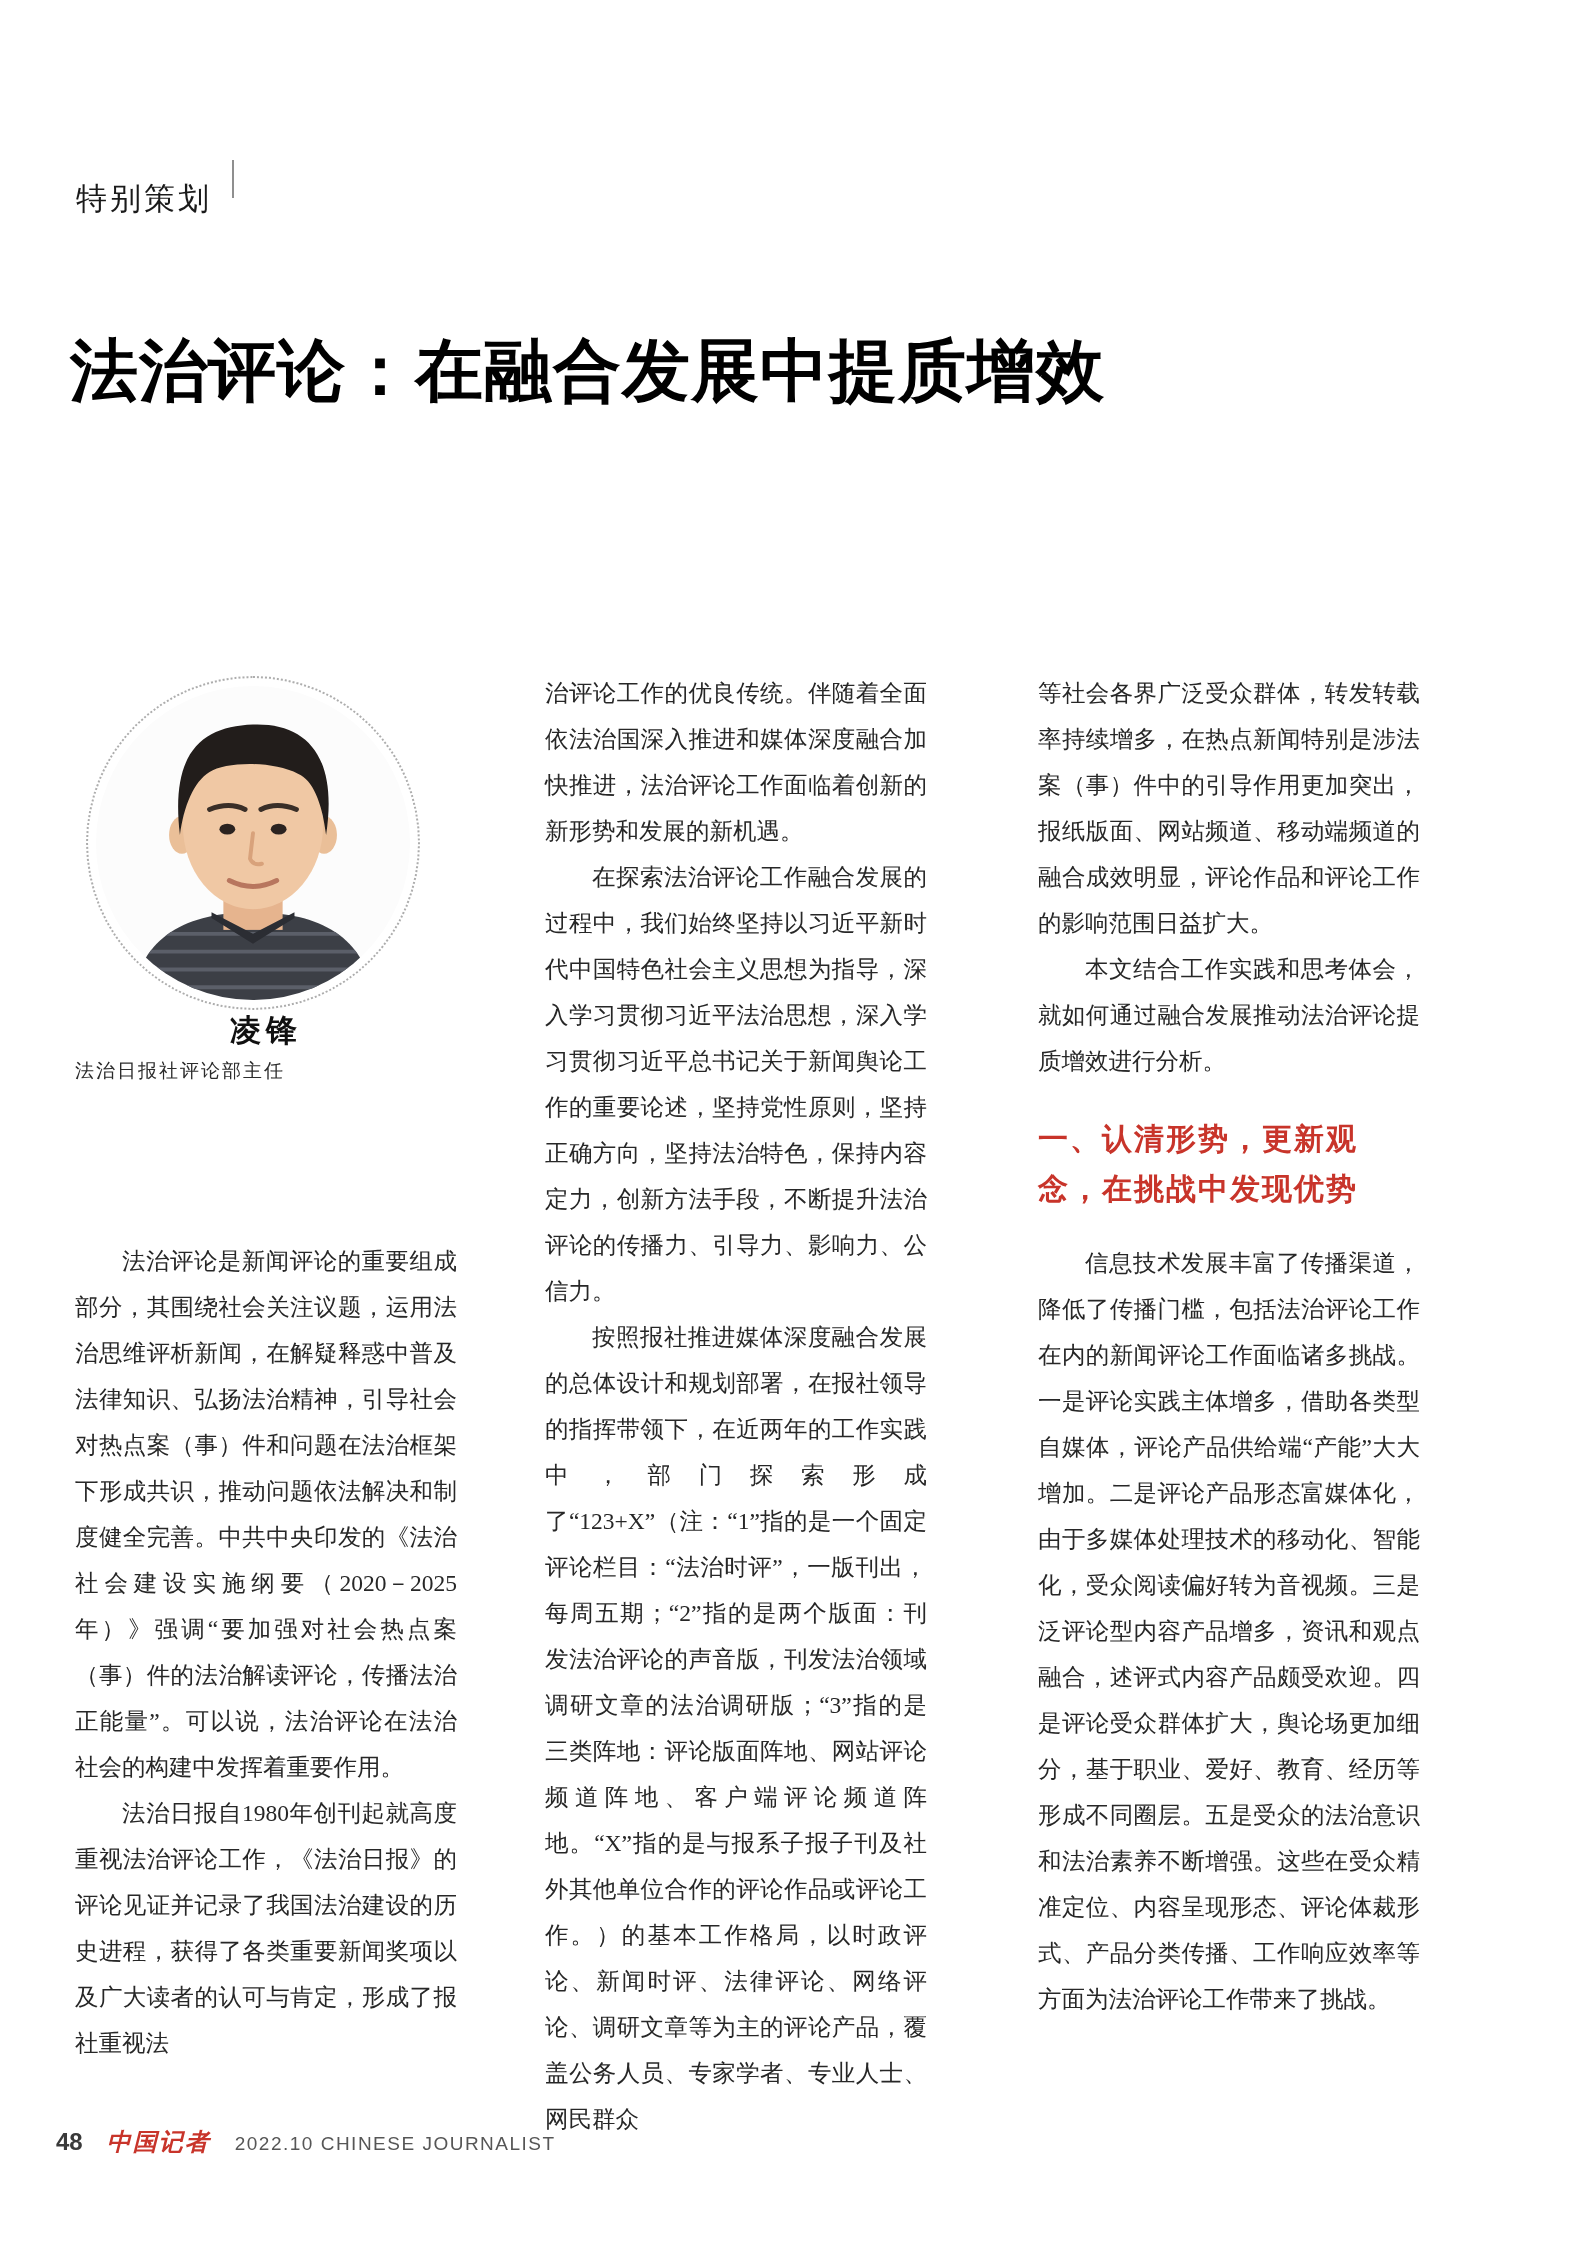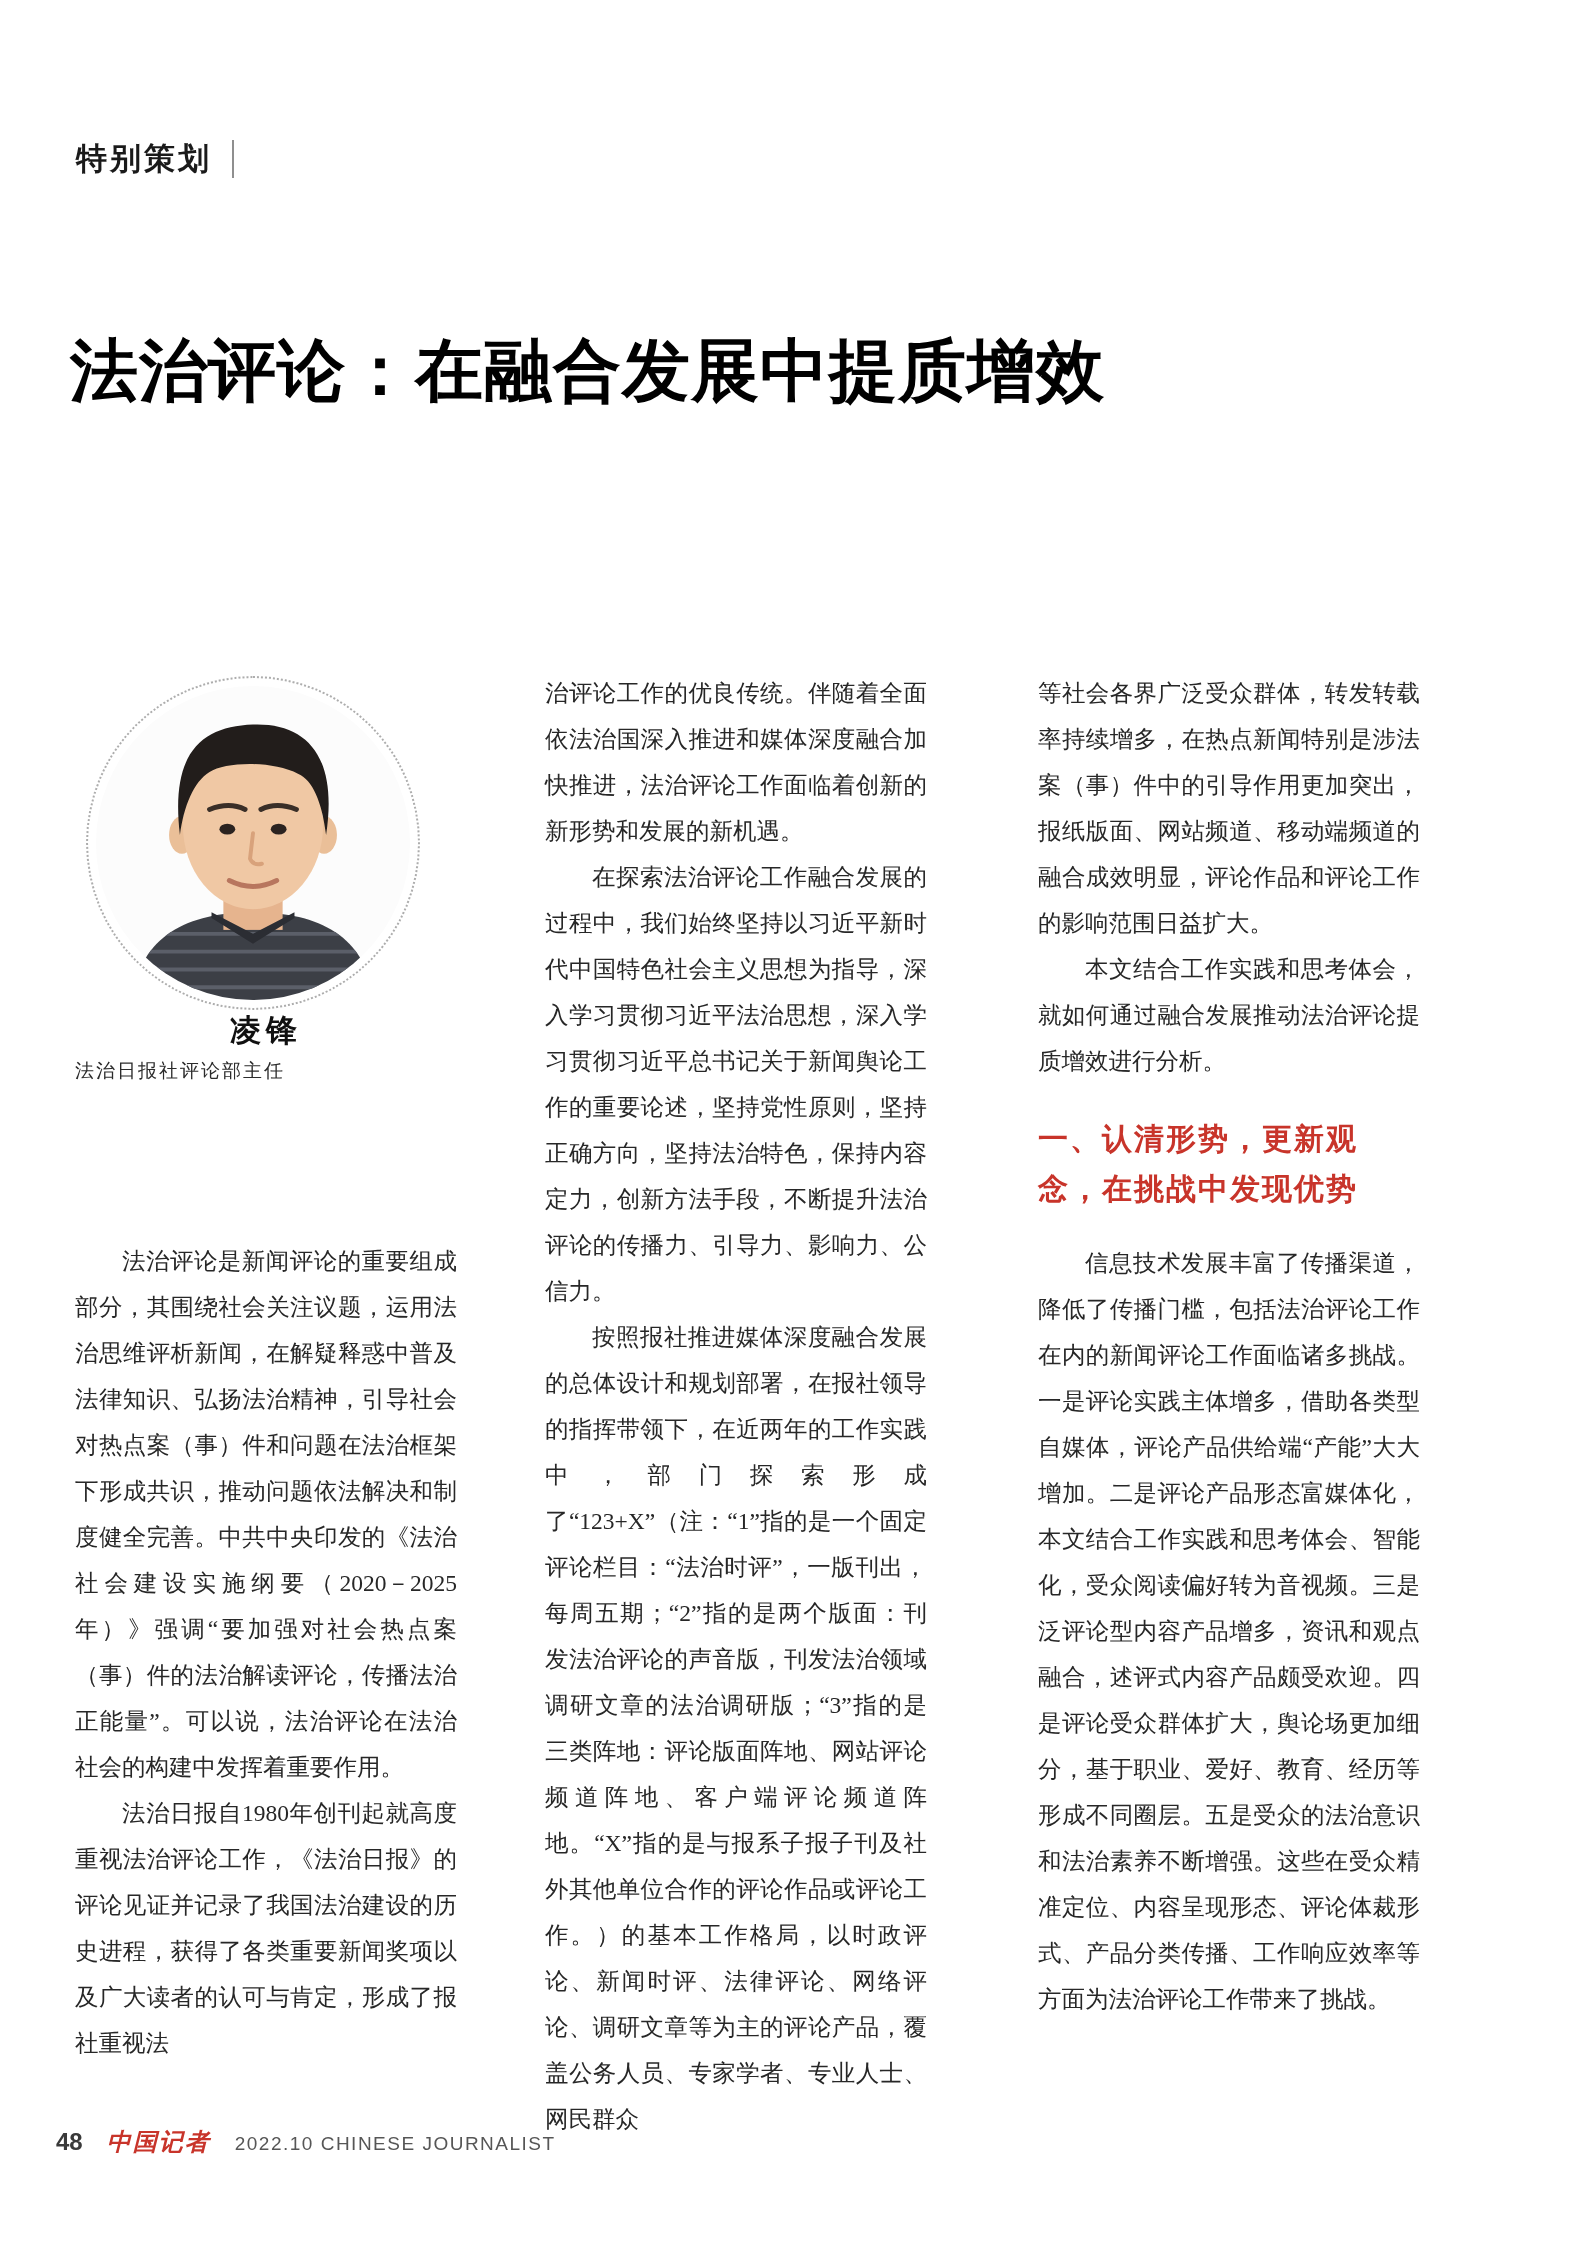--- a/index.html
+++ b/index.html
@@ -9,21 +9,21 @@
     font-family:"Liberation Serif","DejaVu Serif",serif;
     color:#262626;
   }
   
   .section-label{
     position:absolute; left:76px; top:138px;
     display:flex; align-items:center; gap:20px;
   }
   .section-label .label-text{
     font-family:"Liberation Sans","DejaVu Sans",sans-serif;
-    font-weight:bold; font-size:31px; color:#1a1a1a; letter-spacing:3px;
+    font-weight:normal; font-size:31px; color:#1a1a1a; letter-spacing:3px;margin-top:40px;
   }
   .section-label .label-divider{
     width:2px; height:38px; background:#8f8f8f;
   }
   
   .page-title{
     position:absolute; left:70px; top:286px;
     font-family:"Liberation Serif","DejaVu Serif",serif;
     font-weight:bold; font-size:68px; line-height:1.15;
     color:#000; letter-spacing:1px; white-space:nowrap;
@@ -144,21 +144,21 @@
   <div class="col" id="col2">
     <p>治评论工作的优良传统。伴随着全面依法治国深入推进和媒体深度融合加快推进，法治评论工作面临着创新的新形势和发展的新机遇。</p>
     <p class="indent">在探索法治评论工作融合发展的过程中，我们始终坚持以习近平新时代中国特色社会主义思想为指导，深入学习贯彻习近平法治思想，深入学习贯彻习近平总书记关于新闻舆论工作的重要论述，坚持党性原则，坚持正确方向，坚持法治特色，保持内容定力，创新方法手段，不断提升法治评论的传播力、引导力、影响力、公信力。</p>
     <p class="indent">按照报社推进媒体深度融合发展的总体设计和规划部署，在报社领导的指挥带领下，在近两年的工作实践中，部门探索形成了“123+X”（注：“1”指的是一个固定评论栏目：“法治时评”，一版刊出，每周五期；“2”指的是两个版面：刊发法治评论的声音版，刊发法治领域调研文章的法治调研版；“3”指的是三类阵地：评论版面阵地、网站评论频道阵地、客户端评论频道阵地。“X”指的是与报系子报子刊及社外其他单位合作的评论作品或评论工作。）的基本工作格局，以时政评论、新闻时评、法律评论、网络评论、调研文章等为主的评论产品，覆盖公务人员、专家学者、专业人士、网民群众</p>
   </div>
 
   <div class="col" id="col3">
     <p>等社会各界广泛受众群体，转发转载率持续增多，在热点新闻特别是涉法案（事）件中的引导作用更加突出，报纸版面、网站频道、移动端频道的融合成效明显，评论作品和评论工作的影响范围日益扩大。</p>
     <p class="indent">本文结合工作实践和思考体会，就如何通过融合发展推动法治评论提质增效进行分析。</p>
     <h2 class="sub-heading">一、认清形势，更新观念，在挑战中发现优势</h2>
-    <p class="indent">信息技术发展丰富了传播渠道，降低了传播门槛，包括法治评论工作在内的新闻评论工作面临诸多挑战。一是评论实践主体增多，借助各类型自媒体，评论产品供给端“产能”大大增加。二是评论产品形态富媒体化，本文结合工作实践和思考体会、智能化，受众阅读偏好转为音视频。三是泛评论型内容产品增多，资讯和观点融合，述评式内容产品颇受欢迎。四是评论受众群体扩大，舆论场更加细分，基于职业、爱好、教育、经历等形成不同圈层。五是受众的法治意识和法治素养不断增强。这些在受众精准定位、内容呈现形态、评论体裁形式、产品分类传播、工作响应效率等方面为法治评论工作带来了挑战。</p>
+    <p class="indent">信息技术发展丰富了传播渠道，降低了传播门槛，包括法治评论工作在内的新闻评论工作面临诸多挑战。一是评论实践主体增多，借助各类型自媒体，评论产品供给端“产能”大大增加。二是评论产品形态富媒体化，由于多媒体处理技术的移动化、智能化，受众阅读偏好转为音视频。三是泛评论型内容产品增多，资讯和观点融合，述评式内容产品颇受欢迎。四是评论受众群体扩大，舆论场更加细分，基于职业、爱好、教育、经历等形成不同圈层。五是受众的法治意识和法治素养不断增强。这些在受众精准定位、内容呈现形态、评论体裁形式、产品分类传播、工作响应效率等方面为法治评论工作带来了挑战。</p>
   </div>
 
   <div class="footer">
     <span class="page-number">48</span>
     <span class="magazine-logo">中国记者</span>
     <span class="issue-info">2022.10 CHINESE JOURNALIST</span>
   </div>
 
 </div>
 

